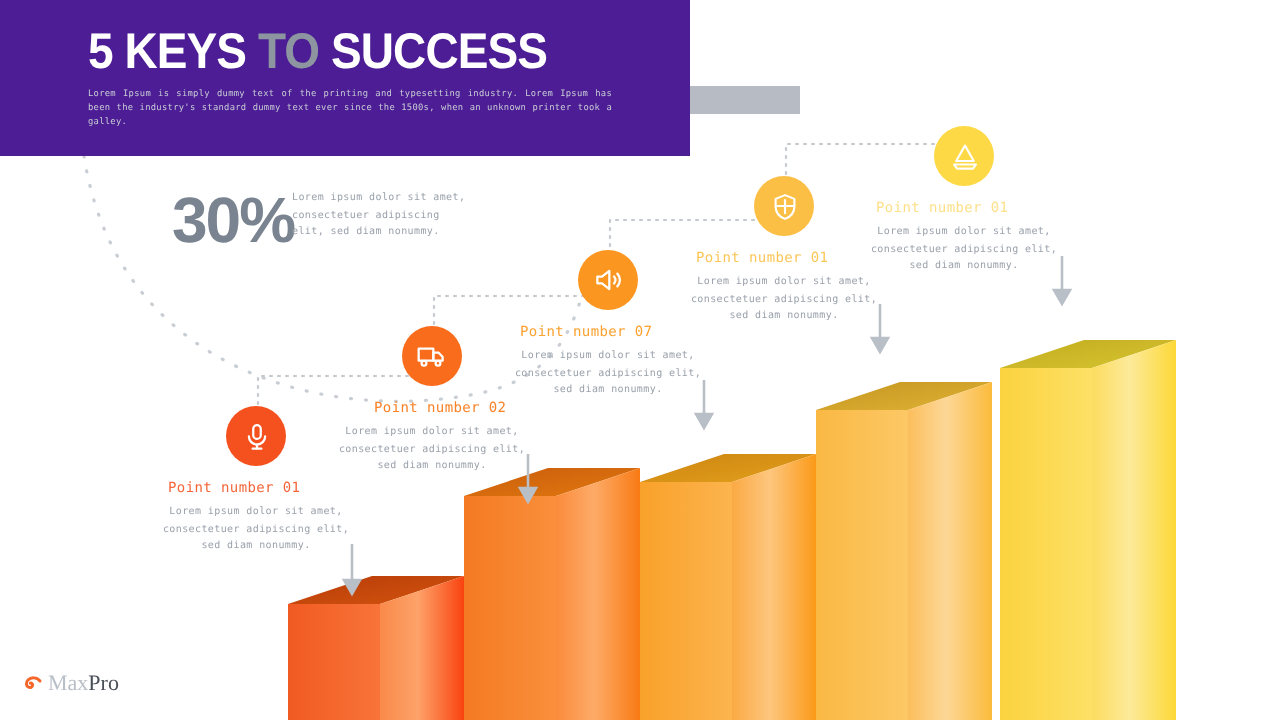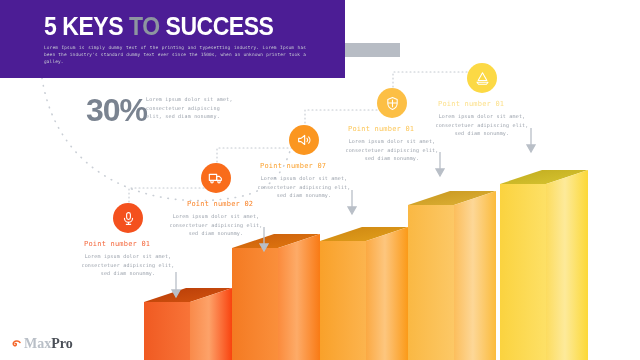--- a/index.html
+++ b/index.html
@@ -71,21 +71,21 @@
   }
   .point .pbody {
     position:absolute; width:104px;
     font-size:5px; line-height:8.6px; color:#9aa1ab;
     text-align:center; letter-spacing:0.2px;
   }
 
   
   .logo { position:absolute; left:10px; top:336px; z-index:7; display:flex; align-items:center; gap:2px; }
   .logo-text {
-    font-family:"Liberation Serif", serif; font-size:14px; font-weight:bold;
+    font-family:"Liberation Serif", serif; font-size:11px; font-weight:normal;
   }
   .logo-max { color:#b9bfc7; }
   .logo-pro { color:#4a4f57; }
 </style>
 </head>
 <body>
 
 <div class="stage">
 
   <svg class="arc" width="260" height="145">

